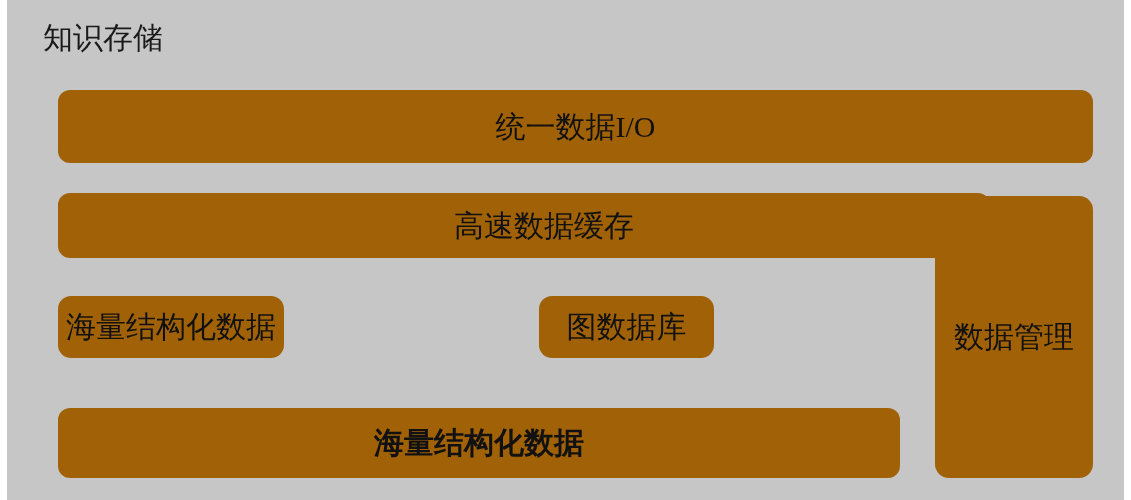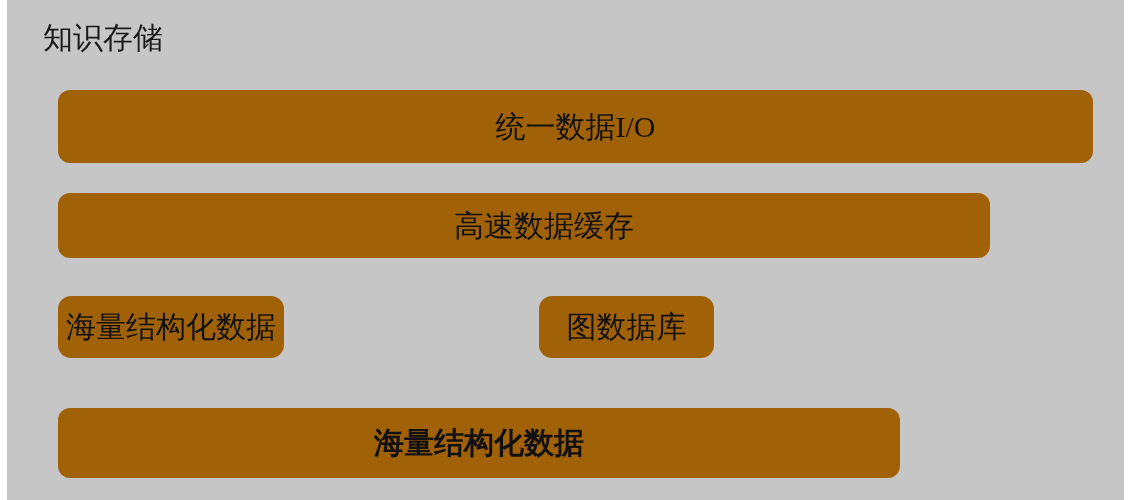--- a/index.html
+++ b/index.html
@@ -130,15 +130,18 @@
 
     <div class="card card-store card-store-2">
       <span class="card-label">图数据库</span>
     </div>
 
 
     <div class="card card-bulk">
       <span class="card-label">海量结构化数据</span>
     </div>
 
+    <div class="card card-mgmt">
+      <span class="card-label">数据管理</span>
+    </div>
 
   </div>
 </div>
 
 </body></html>

